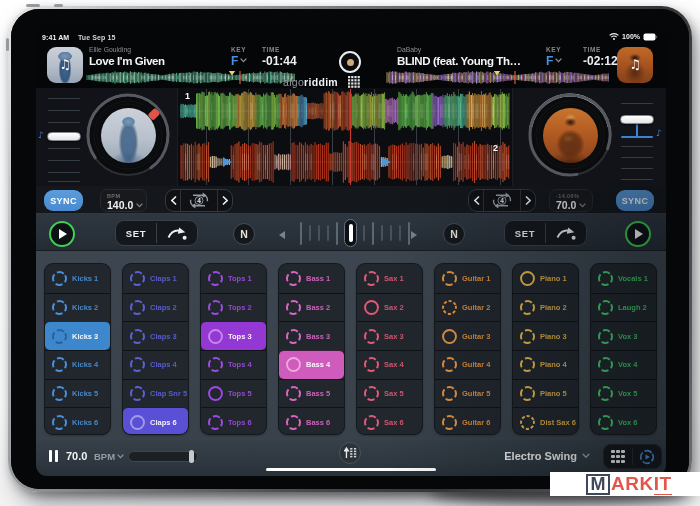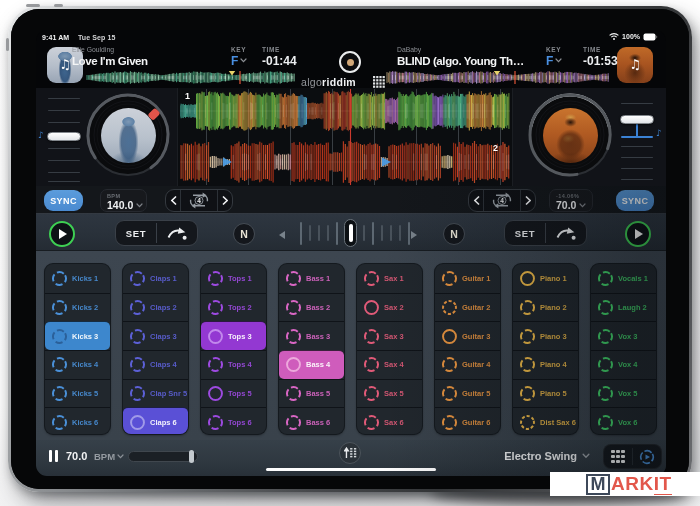--- a/index.html
+++ b/index.html
@@ -38,36 +38,36 @@
       radial-gradient(ellipse 26% 66% at 50% 62%, #406892 0%, #35577e 52%, rgba(53,87,126,0) 68%),
       linear-gradient(180deg,#ccd1d9 0%,#b4bdc9 55%,#98a4b4 100%); }
   .thumb-b { left:581px;
     background:
       radial-gradient(ellipse 24% 16% at 50% 30%, #24120a 0%, rgba(36,18,10,0) 70%),
       radial-gradient(ellipse 44% 46% at 50% 72%, rgba(84,40,16,0.95) 0%, rgba(74,34,13,0) 68%),
       linear-gradient(180deg,#c06a28 0%,#a85420 48%,#84401a 100%); }
   .thumb .note-ov { position:absolute; left:50%; top:50%; transform:translate(-50%,-52%); color:#ffffff; font-size:13px; text-shadow:0 0 3px rgba(0,0,0,0.35); }
   .deck-artist { position:absolute; top:3px; font-size:6.8px; color:#8e9196; }
   .deck-title { position:absolute; top:11.5px; font-size:11.5px; font-weight:bold; color:#f4f5f6; letter-spacing:-0.4px; white-space:nowrap; }
-  .artist-a,.title-a { left:36px; }
+  .artist-a,.title-a { left:53px; }
   .artist-b,.title-b { left:361px; }
   .kt-label { position:absolute; top:3px; font-size:6.5px; color:#85888d; letter-spacing:0.6px; font-weight:bold; }
   .kt-value { position:absolute; top:11px; font-size:12px; font-weight:bold; }
   .key-a-l,.key-a-v { left:195px; } .time-a-l,.time-a-v { left:226px; }
   .key-b-l,.key-b-v { left:510px; } .time-b-l,.time-b-v { left:547px; }
   .key-val { color:#4a90e2; } .time-val { color:#eceef0; font-weight:bold; }
   .kt-chev { display:inline-block; margin-left:2px; vertical-align:2px; }
   .miniwave { position:absolute; top:27px; height:14px; }
   .miniwave-a { left:50px; width:210px; }
   .miniwave-b { left:350px; width:224px; }
 
   
   .rec-btn { position:absolute; left:303px; top:8px; width:22px; height:22px; border-radius:50%; border:2px solid #e9ebec; background:#0b0c0e; }
   .rec-btn .dot { position:absolute; left:50%; top:50%; width:7px; height:7px; margin:-3.5px 0 0 -3.5px; border-radius:50%; background:#d2a878; }
-  .brand { position:absolute; left:224px; top:33px; width:125px; display:flex; align-items:center; justify-content:flex-end; gap:17px; }
+  .brand { position:absolute; left:224px; top:33px; width:100px; display:flex; align-items:center; justify-content:flex-end; gap:10px; }
   .brand-text { font-size:10.5px; letter-spacing:0.3px; }
   .brand-algo { color:#94979c; } .brand-riddim { color:#f2f3f5; font-weight:bold; }
 
   
   .jogzone { position:absolute; left:0; top:58px; width:100%; height:98px; background:#0b0d10; }
   .jog-panel { position:absolute; top:0; height:98px; background:#111318; }
   .jog-panel-a { left:0; width:142px; border-right:1px solid #1b1e23; }
   .jog-panel-b { left:476px; width:154px; border-left:1px solid #1b1e23; }
   .pitch-tick { position:absolute; width:32px; height:1.4px; background:#363c43; border-radius:1px; }
   .pitch-handle { position:absolute; width:34px; height:9px; border-radius:4.5px; background:linear-gradient(180deg,#ffffff,#e2e5e8); border:1px solid #83888d; box-shadow:0 1px 2px rgba(0,0,0,0.6); }
@@ -474,21 +474,21 @@
               <rect x="6.4" y="9.6" width="2.2" height="2.2"></rect>
               <rect x="9.6" y="9.6" width="2.2" height="2.2"></rect>
           </g>
         </svg>
       </div>
 
       <div class="thumb thumb-b">
           <span class="note-ov glyph">♫</span>
         </div>
       <span class="deck-artist artist-b">DaBaby</span>
-      <span class="deck-title title-b">BLIND (algo. Young Th…</span>
+      <span class="deck-title title-b">BLIND (feat. Young Th…</span>
       <div class="miniwave miniwave-b" id="miniwave-b"><svg width="224" height="13" viewBox="0 0 224 13">
             <line x1="1.0" y1="1.1" x2="1.0" y2="11.9" stroke="#ccba8a" stroke-width="1" opacity="0.77"></line>
             <line x1="2.4" y1="1.7" x2="2.4" y2="11.3" stroke="#c49a70" stroke-width="1" opacity="0.75"></line>
             <line x1="3.8" y1="0.4" x2="3.8" y2="12.6" stroke="#ccba8a" stroke-width="1" opacity="0.77"></line>
             <line x1="5.2" y1="0.9" x2="5.2" y2="12.1" stroke="#b488cc" stroke-width="1" opacity="0.87"></line>
             <line x1="6.6" y1="0.2" x2="6.6" y2="12.8" stroke="#b488cc" stroke-width="1" opacity="0.94"></line>
             <line x1="6.6" y1="4.0" x2="6.6" y2="9.0" stroke="#ffffff" stroke-width="0.7" opacity="0.5"></line>
             <line x1="8.0" y1="0.6" x2="8.0" y2="12.4" stroke="#b488cc" stroke-width="1" opacity="0.89"></line>
             <line x1="9.4" y1="0.5" x2="9.4" y2="12.5" stroke="#b4a2d4" stroke-width="1" opacity="0.93"></line>
             <line x1="9.4" y1="4.1" x2="9.4" y2="8.9" stroke="#ffffff" stroke-width="0.7" opacity="0.5"></line>
@@ -727,21 +727,21 @@
             <line x1="222.2" y1="2.2" x2="222.2" y2="10.8" stroke="#b488cc" stroke-width="1" opacity="0.74"></line>
             <line x1="222.2" y1="4.8" x2="222.2" y2="8.2" stroke="#ffffff" stroke-width="0.7" opacity="0.5"></line>
             <path d="M 107.8 0 L 114.2 0 L 111 4.5 Z" fill="#e8d46a"></path>
             <line x1="129" y1="0" x2="129" y2="13" stroke="#e05538" stroke-width="1.2"></line>
           </svg></div>
       <span class="kt-label key-b-l">KEY</span>
       <span class="kt-value key-b-v key-val"><span>F</span><svg class="kt-chev" width="7" height="5" viewBox="0 0 7 5">
             <path d="M1 1 L3.5 3.6 L6 1" stroke="#8a8d92" stroke-width="1.2" fill="none" stroke-linecap="round"></path>
           </svg></span>
       <span class="kt-label time-b-l">TIME</span>
-      <span class="kt-value time-b-v time-val">-01:53</span>
+      <span class="kt-value time-b-v time-val">-02:12</span>
     </div>
 
     <div class="jogzone">
       <div class="jog-panel jog-panel-a"></div>
       <div class="jog-panel jog-panel-b"></div>
 
       <span class="pitch-note glyph" style="left:2px; top:42px;">♪</span>
       <div id="pitch-ticks-a">
           <div class="pitch-tick" style="left:12px; top:10px;"></div>
           <div class="pitch-tick" style="left:12px; top:22px;"></div>

